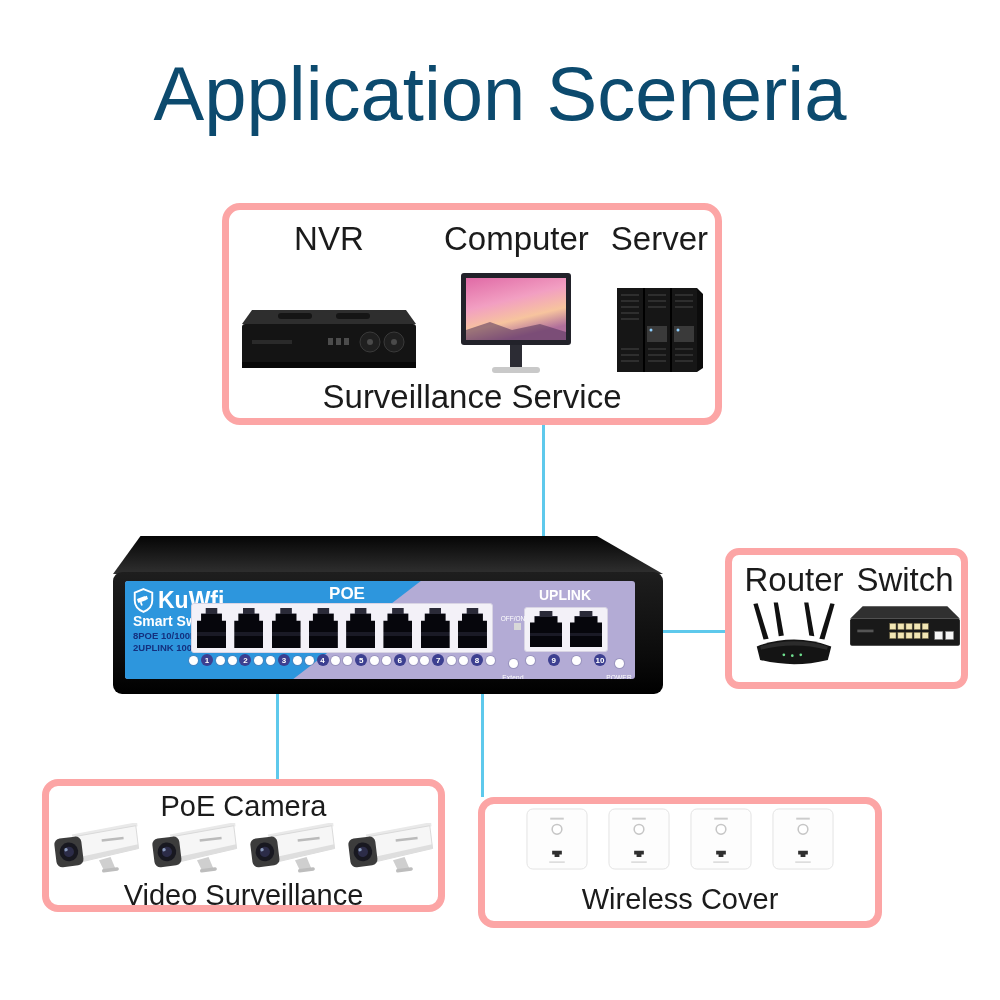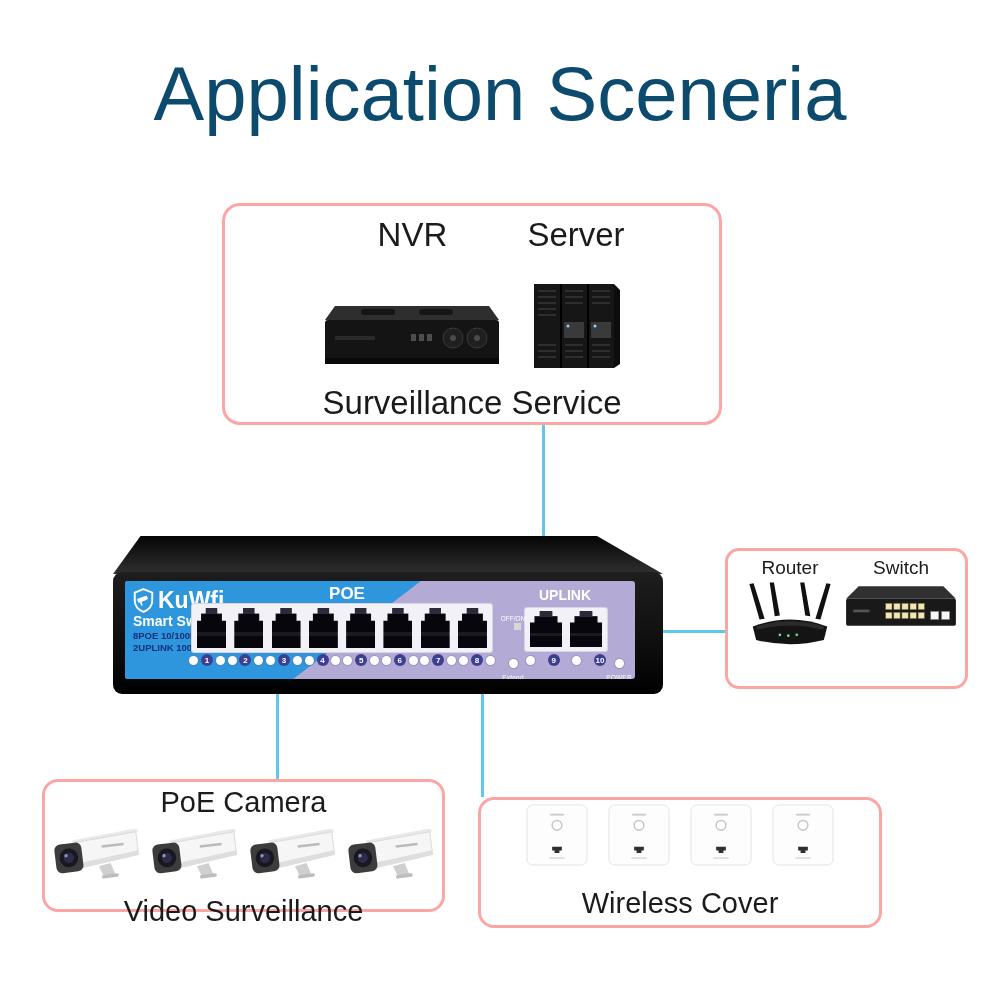--- a/index.html
+++ b/index.html
@@ -3,31 +3,31 @@
 <meta charset="utf-8">
 <style>
   html,body{margin:0;padding:0;background:#ffffff;}
   body{font-family:"Liberation Sans","DejaVu Sans",sans-serif;color:#1c1c1c;}
   .stage{position:relative;width:1000px;height:1000px;background:#fff;overflow:hidden;}
 
   .title{position:absolute;top:50px;left:0;width:100%;text-align:center;
          font-size:76px;font-weight:400;color:#0c4a6e;letter-spacing:0;}
 
   
-  .rbox{position:absolute;border:3px solid #fca5a5;border-radius:18px;background:#fff;box-sizing:border-box;gap:10px;}
+  .rbox{position:absolute;border:7px solid #fca5a5;border-radius:18px;background:#fff;box-sizing:border-box;}
   #top-box{left:222px;top:203px;width:500px;height:222px;display:flex;flex-direction:column;align-items:center;padding:10px 8px 6px;}
   .cols{display:flex;align-items:flex-start;gap:22px;}
   .col{display:flex;flex-direction:column;align-items:center;justify-content:space-between;height:156px;}
   .devlabel{font-size:33px;color:#1b1b1b;white-space:nowrap;}
   .caption{font-size:33px;color:#1b1b1b;white-space:nowrap;margin-top:2px;}
 
   #right-box{left:725px;top:548px;width:243px;height:141px;border-radius:14px;}
   .r-cols{display:flex;justify-content:space-between;padding:6px 10px 0;}
   .r-col{display:flex;flex-direction:column;align-items:center;}
-  .r-label{font-size:19px;color:#1b1b1b;}
+  .r-label{font-size:33px;color:#1b1b1b;}
   .r-caption{position:absolute;left:0;bottom:3px;width:100%;text-align:center;font-size:29px;color:#1b1b1b;}
 
   #bl-box{left:42px;top:779px;width:403px;height:133px;border-radius:16px;display:flex;flex-direction:column;align-items:center;justify-content:space-between;padding:4px 4px 5px;}
   #br-box{left:478px;top:797px;width:404px;height:131px;border-radius:16px;display:flex;flex-direction:column;align-items:center;justify-content:space-between;padding:4px 4px 5px;}
   .b-title,.b-caption{font-size:29px;color:#1b1b1b;white-space:nowrap;}
   .devrow{display:flex;align-items:center;justify-content:center;}
   .devrow.cams{gap:4px;}
   .devrow.aps{gap:20px;}
 
   
@@ -97,20 +97,38 @@
           <rect x="6" y="20" width="174" height="42" rx="3" fill="#141414"></rect>
           <rect x="6" y="58" width="174" height="6" fill="#080808"></rect>
           <rect x="16" y="36" width="40" height="4" fill="#2a2a2a"></rect>
           <rect x="92" y="34" width="5" height="7" fill="#4c4c4c"></rect>
           <rect x="100" y="34" width="5" height="7" fill="#4c4c4c"></rect>
           <rect x="108" y="34" width="5" height="7" fill="#4c4c4c"></rect>
           <circle cx="134" cy="38" r="10" fill="#1f1f1f" stroke="#3a3a3a"></circle>
           <circle cx="134" cy="38" r="3" fill="#4a4a4a"></circle>
           <circle cx="158" cy="38" r="10" fill="#1f1f1f" stroke="#3a3a3a"></circle>
           <circle cx="158" cy="38" r="3" fill="#4a4a4a"></circle>
+        </svg>
+      </div>
+      <div class="col">
+        <span class="devlabel">Computer</span>
+        <svg width="112" height="104" viewBox="0 0 112 104">
+          <defs>
+            <linearGradient id="sky" x1="0" y1="0" x2="0.4" y2="1">
+              <stop offset="0" stop-color="#e06aa6"></stop>
+              <stop offset="0.45" stop-color="#f29fc2"></stop>
+              <stop offset="0.75" stop-color="#f7c49e"></stop>
+              <stop offset="1" stop-color="#b06f9b"></stop>
+            </linearGradient>
+          </defs>
+          <rect x="1" y="1" width="110" height="72" rx="3" fill="#22222a"></rect>
+          <rect x="6" y="6" width="100" height="62" fill="url(#sky)"></rect>
+          <path d="M6 58 L30 50 L52 58 L80 52 L106 60 L106 68 L6 68 Z" fill="rgba(80,50,90,.55)"></path>
+          <rect x="50" y="73" width="12" height="22" fill="#2c2c34"></rect>
+          <rect x="32" y="95" width="48" height="6" rx="3" fill="#c9c9c9"></rect>
         </svg>
       </div>
       <div class="col">
         <span class="devlabel">Server</span>
         <svg width="92" height="92" viewBox="0 0 92 92">
           <rect x="4" y="4" width="80" height="84" fill="#161616"></rect>
           <polygon points="84,4 90,10 90,84 84,88" fill="#0c0c0c"></polygon>
           <rect x="30" y="4" width="2" height="84" fill="#000"></rect>
           <rect x="57" y="4" width="2" height="84" fill="#000"></rect>
           <g fill="#2e2e2e">

